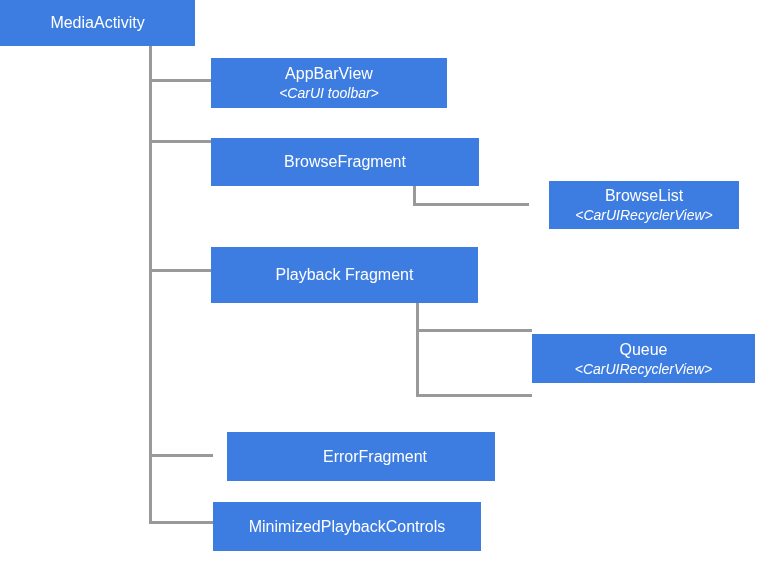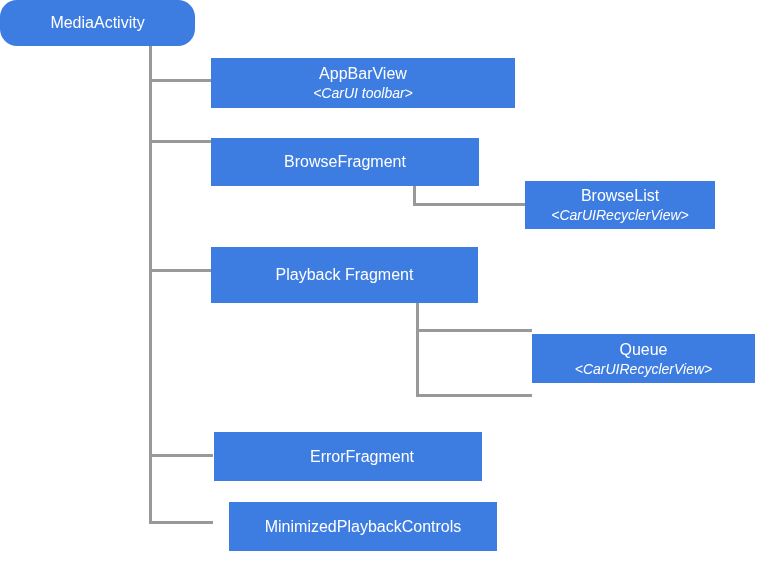--- a/index.html
+++ b/index.html
@@ -61,54 +61,54 @@
   <div class="line" style="left:149px; top:454px; width:64px; height:3px;"></div>
   <div class="line" style="left:149px; top:521px; width:64px; height:3px;"></div>
 
   <div class="line" style="left:413px; top:170px; width:3px; height:36px;"></div>
   <div class="line" style="left:413px; top:203px; width:116px; height:3px;"></div>
 
   <div class="line" style="left:416px; top:293px; width:3px; height:104px;"></div>
   <div class="line" style="left:416px; top:329px; width:116px; height:3px;"></div>
   <div class="line" style="left:416px; top:394px; width:116px; height:3px;"></div>
 
-  <div class="node" style="left:0px; top:0px; width:195px; height:46px;border-radius:17px;">
+  <div class="node" style="left:0px; top:0px; width:195px; height:46px;">
     <div class="node-label">MediaActivity</div>
 
   </div>
 
-  <div class="node" style="left:211px; top:58px; width:304px; height:50px;">
+  <div class="node" style="left:211px; top:58px; width:236px; height:50px;">
     <div class="node-label">AppBarView</div>
     <div class="node-sublabel">&lt;CarUI toolbar&gt;</div>
   </div>
 
   <div class="node" style="left:211px; top:122px; width:268px; height:48px;margin-top:16px;">
     <div class="node-label">BrowseFragment</div>
 
   </div>
 
-  <div class="node" style="left:525px; top:181px; width:190px; height:48px;">
+  <div class="node" style="left:549px; top:181px; width:190px; height:48px;">
     <div class="node-label">BrowseList</div>
     <div class="node-sublabel">&lt;CarUIRecyclerView&gt;</div>
   </div>
 
   <div class="node" style="left:211px; top:247px; width:267px; height:56px;">
     <div class="node-label">Playback Fragment</div>
 
   </div>
 
   <div class="node" style="left:532px; top:306px; width:223px; height:49px;margin-top:28px;">
     <div class="node-label">Queue</div>
     <div class="node-sublabel">&lt;CarUIRecyclerView&gt;</div>
   </div>
 
 
-  <div class="node" style="left:214px; top:432px; width:268px; height:49px;padding-left:28px;">
+  <div class="node" style="left:227px; top:432px; width:268px; height:49px;padding-left:28px;">
     <div class="node-label">ErrorFragment</div>
 
   </div>
 
-  <div class="node" style="left:229px; top:502px; width:268px; height:49px;text-align:right;">
+  <div class="node" style="left:213px; top:502px; width:268px; height:49px;text-align:right;">
     <div class="node-label">MinimizedPlaybackControls</div>
 
   </div>
 
 </div>
 
 </body></html>

